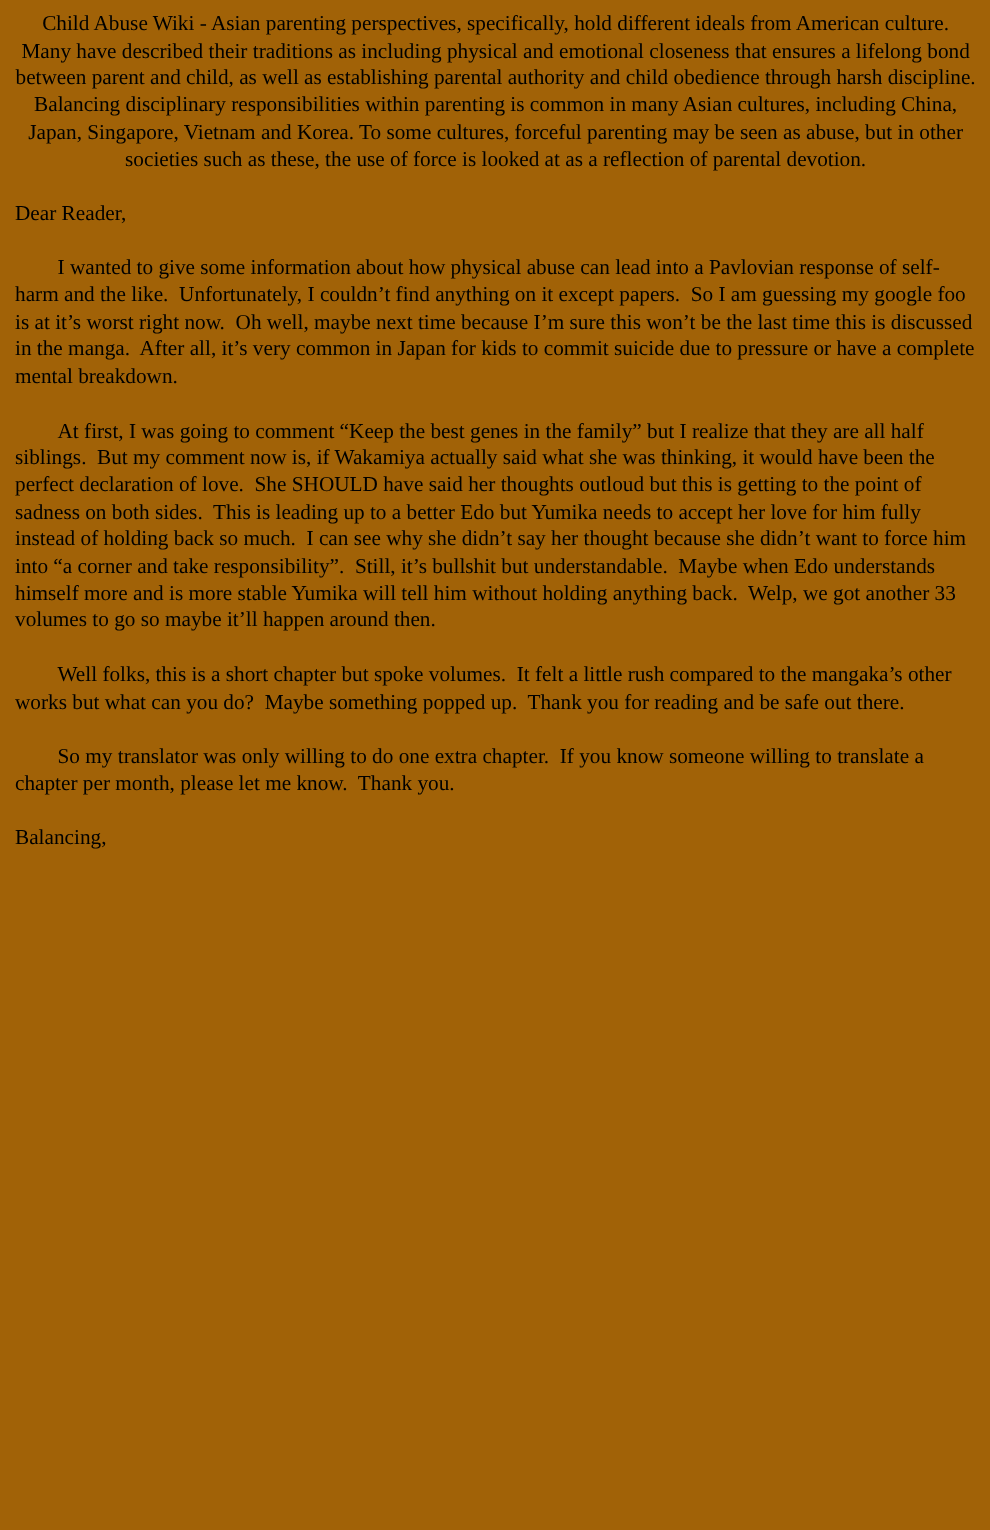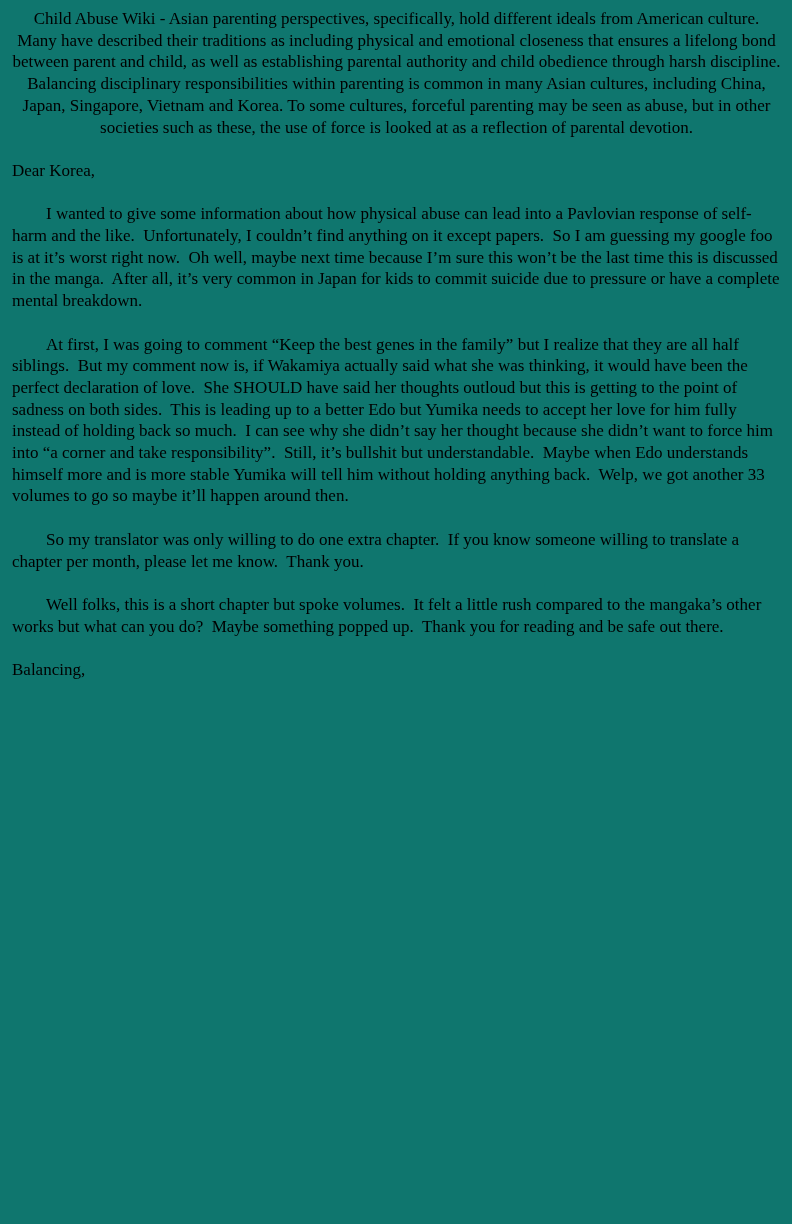--- a/index.html
+++ b/index.html
@@ -5,21 +5,21 @@
   * { margin: 0; padding: 0; box-sizing: border-box; }
   html, body {
     width: 792px;
     height: 1224px;
     background: #ffffff;
     overflow: hidden;
   }
   .page {
     width: 792px;
     height: 1224px;
-    background: #0f766e;
+    background: #a16207;
     color: #000000;
     font-family: "Liberation Serif", "DejaVu Serif", serif;
     font-size: 17px;
     line-height: 21.7px;
     padding: 8px 11px 16px 12px;
   }
   .page p {
     margin: 0 0 21.7px 0;
     white-space: pre-wrap;       
     text-align: left;
@@ -33,25 +33,25 @@
   .page p:last-child {
     margin-bottom: 0;
   }
 </style>
 </head>
 <body>
 
 <div class="page">
   <p class="center">Child Abuse Wiki - Asian parenting perspectives, specifically, hold different ideals from American culture. Many have described their traditions as including physical and emotional closeness that ensures a lifelong bond between parent and child, as well as establishing parental authority and child obedience through harsh discipline. Balancing disciplinary responsibilities within parenting is common in many Asian cultures, including China, Japan, Singapore, Vietnam and Korea. To some cultures, forceful parenting may be seen as abuse, but in other societies such as these, the use of force is looked at as a reflection of parental devotion.</p>
 
-  <p>Dear Korea,</p>
+  <p>Dear Reader,</p>
 
   <p class="indent">I wanted to give some information about how physical abuse can lead into a Pavlovian response of self-harm and the like.  Unfortunately, I couldn’t find anything on it except papers.  So I am guessing my google foo is at it’s worst right now.  Oh well, maybe next time because I’m sure this won’t be the last time this is discussed in the manga.  After all, it’s very common in Japan for kids to commit suicide due to pressure or have a complete mental breakdown.</p>
 
   <p class="indent">At first, I was going to comment “Keep the best genes in the family” but I realize that they are all half siblings.  But my comment now is, if Wakamiya actually said what she was thinking, it would have been the perfect declaration of love.  She SHOULD have said her thoughts outloud but this is getting to the point of sadness on both sides.  This is leading up to a better Edo but Yumika needs to accept her love for him fully instead of holding back so much.  I can see why she didn’t say her thought because she didn’t want to force him into “a corner and take responsibility”.  Still, it’s bullshit but understandable.  Maybe when Edo understands himself more and is more stable Yumika will tell him without holding anything back.  Welp, we got another 33 volumes to go so maybe it’ll happen around then.</p>
 
+  <p class="indent">Well folks, this is a short chapter but spoke volumes.  It felt a little rush compared to the mangaka’s other works but what can you do?  Maybe something popped up.  Thank you for reading and be safe out there.</p>
+
   <p class="indent">So my translator was only willing to do one extra chapter.  If you know someone willing to translate a chapter per month, please let me know.  Thank you.</p>
-
-  <p class="indent">Well folks, this is a short chapter but spoke volumes.  It felt a little rush compared to the mangaka’s other works but what can you do?  Maybe something popped up.  Thank you for reading and be safe out there.</p>
 
   <p>Balancing,</p>
 
 </div>
 
 </body></html>

